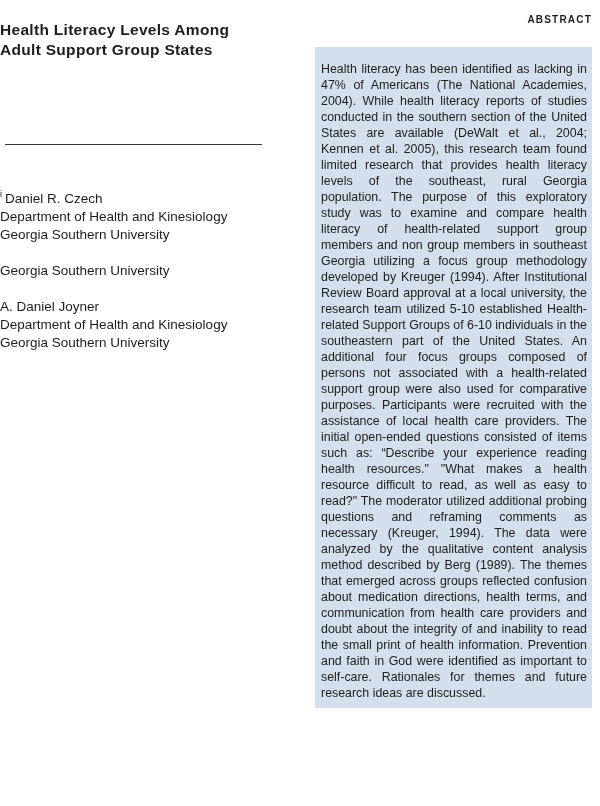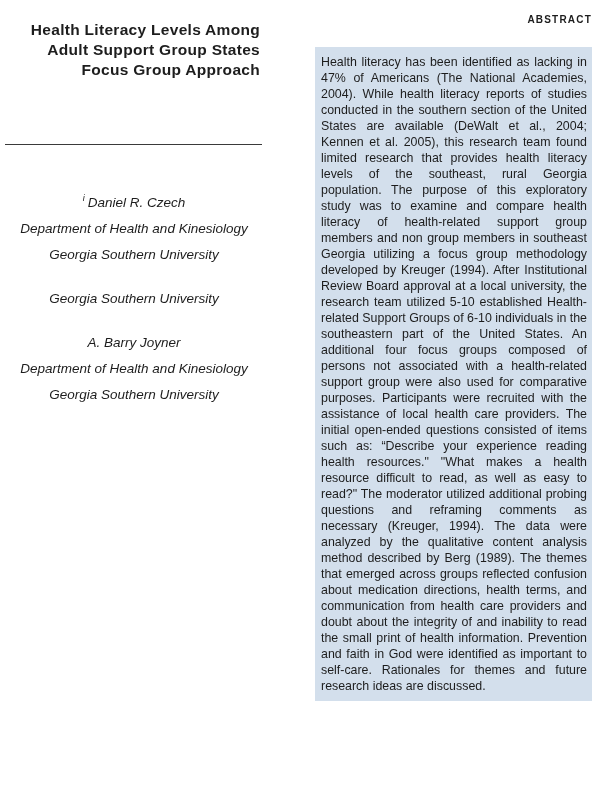--- a/index.html
+++ b/index.html
@@ -15,46 +15,44 @@
     font-family: "Liberation Sans", sans-serif;
     color: #1d1d1d;
     overflow: hidden;
   }
   .title {
     position: absolute;
     left: 0;
     top: 20px;
     width: 260px;
     margin: 0;
-    text-align: right;
     font-size: 15.5px;
     font-weight: 700;
     line-height: 20px;
     letter-spacing: 0.3px;
     color: #1d1d1d;
   }
   .title-line { white-space: pre; }
   .rule {
     position: absolute;
     left: 5px;
     top: 144px;
     width: 257px;
     height: 1px;
     background: #3a3a3a;
   }
   .authors {
     position: absolute;
     left: 0;
     top: 185px;
     width: 268px;
-    text-align: center;
+    text-align: left;
     font-size: 13.5px;
-    line-height: 26px;
+    line-height: 18px;
     color: #1d1d1d;
-    font-style: italic;
   }
   .author { margin: 0 0 18px 0; }
   .author-name sup {
     font-size: 9px;
     margin-right: 3px;
     vertical-align: super;
   }
   .right-col {
     position: absolute;
     left: 315px;
@@ -65,51 +63,50 @@
     text-align: right;
     font-size: 10px;
     font-weight: 600;
     letter-spacing: 1.2px;
     color: #1d1d1d;
     padding-right: 0px;
   }
   .abstract-text {
     margin: 22px 0 0 0;
     background: #d3dfec;
-    padding: 7px 5px 7px 6px;
+    padding: 14px 5px 7px 6px;
     font-size: 12.4px;
     line-height: 16px;
     text-align: justify;
     color: #1d1d1d;
   }
 </style>
 </head>
 <body>
 
 <div class="page">
 
   <h1 class="title">
     <div class="title-line">Health Literacy Levels Among</div>
     <div class="title-line">Adult Support Group States</div>
-    <div class="title-line">Focus Group Approach</div>
   </h1>
 
   <div class="rule"></div>
 
   <div class="authors">
     <div class="author">
       <div class="author-name"><sup>i</sup><span>Daniel R. Czech</span></div>
       <div class="author-affil">Department of Health and Kinesiology</div>
       <div class="author-affil">Georgia Southern University</div>
     </div>
     <div class="author">
       <div class="author-affil">Georgia Southern University</div>
     </div>
     <div class="author">
-      <div class="author-name"><span>A. Barry Joyner</span></div>
+      <div class="author-name"><span>A. Daniel Joyner</span></div>
       <div class="author-affil">Department of Health and Kinesiology</div>
       <div class="author-affil">Georgia Southern University</div>
     </div>
   </div>
 
   <div class="right-col">
     <div class="abstract-heading">ABSTRACT</div>
     <p class="abstract-text">Health literacy has been identified as lacking in 47% of Americans (The National Academies, 2004). While health literacy reports of studies conducted in the southern section of the United States are available (DeWalt et al., 2004; Kennen et al. 2005), this research team found limited research that provides health literacy levels of the southeast, rural Georgia population.  The purpose of this exploratory study was to examine and compare health literacy of health-related support group members and non group members in southeast Georgia utilizing a focus group methodology developed by Kreuger (1994).  After Institutional Review Board approval at a local university, the research team utilized 5-10 established Health-related Support Groups of 6-10 individuals in the southeastern part of the United States. An additional four focus groups composed of persons not associated with a health-related support group were also used for comparative purposes. Participants were recruited with the assistance of local health care providers.  The initial open-ended questions consisted of items such as: “Describe your experience reading health resources." "What makes a health resource difficult to read, as well as easy to read?" The moderator utilized additional probing questions and reframing comments as necessary (Kreuger, 1994). The data were analyzed by the qualitative content analysis method described by Berg (1989). The themes that emerged across groups reflected confusion about medication directions, health terms, and communication from health care providers and doubt about the integrity of and inability to read the small print of health information. Prevention and faith in God were identified as important to self-care.  Rationales for themes and future research ideas are discussed.</p>
   </div>
 

